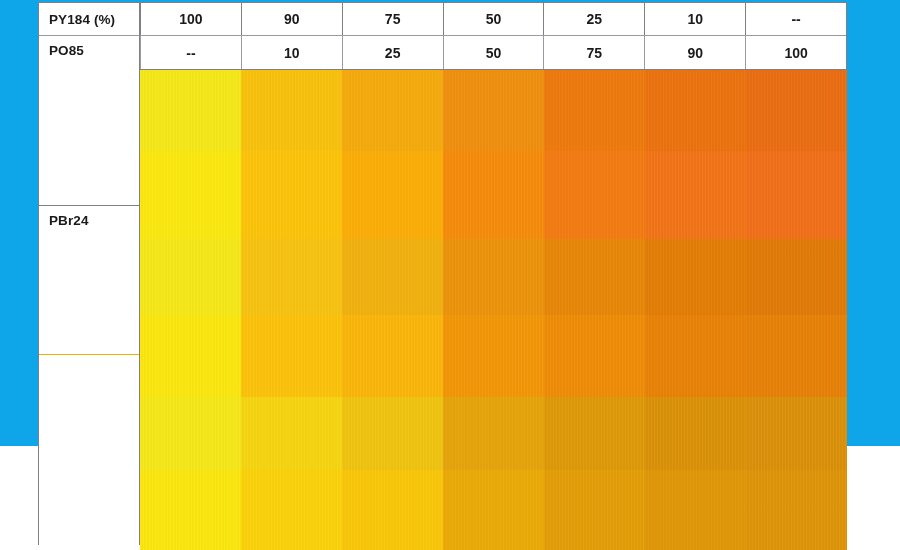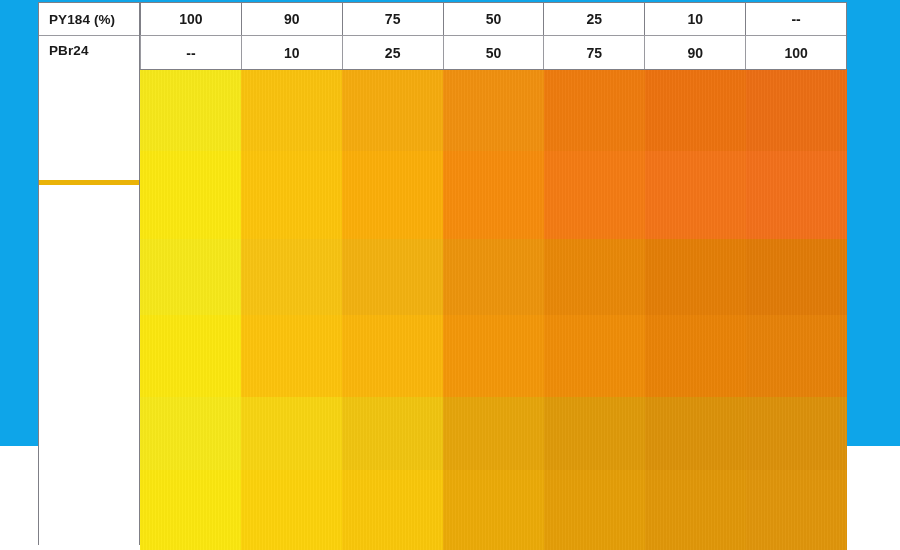--- a/index.html
+++ b/index.html
@@ -61,21 +61,21 @@
     box-sizing: border-box;
     border-bottom: 1px solid #7f7f86;
     padding: 7px 0 0 10px;
     font-size: 13.5px;
     font-weight: bold;
     color: #1a1a1a;
     letter-spacing: 0.1px;
   }
   .row-label-cell.r0 { height: 170px; }
   .row-label-cell.r1 { height: 158px; }
-  .row-label-cell.r2 { height: 149px; border-bottom: 5px solid #eab308; }
+  .row-label-cell.r2 { height: 149px; border-bottom: 1px solid #eab308; }
 
   
   .head-area {
     position: absolute;
     left: 102px;
     top: 0;
     width: 707px;
     height: 67px;
     box-sizing: border-box;
     border-top: 1px solid #7f7f86;
@@ -155,20 +155,23 @@
 </style>
 </head>
 <body>
 
 <div id="chart-root">
   <div class="grid-wrap">
 
     <div class="label-col">
       <div class="hdr-cell">
         <span>PY184 (%)</span>
+      </div>
+      <div class="row-label-cell r0">
+        <span>PO85</span>
       </div>
       <div class="row-label-cell r2">
         <span>PBr24</span>
       </div>
     </div>
 
     <div class="head-area">
       <div class="head-row">
         <div class="head-cell">100</div>
         <div class="head-cell">90</div>

